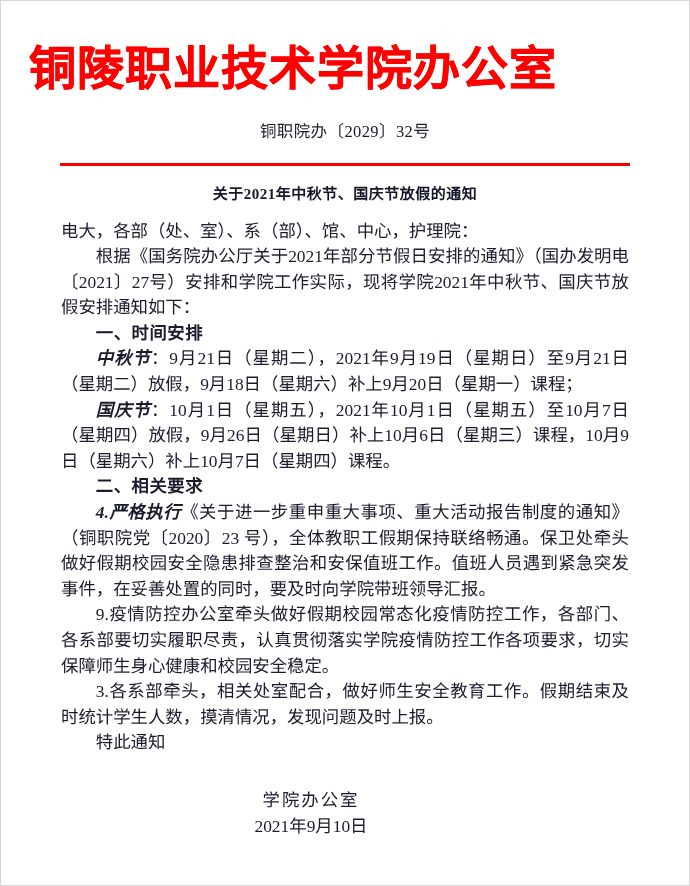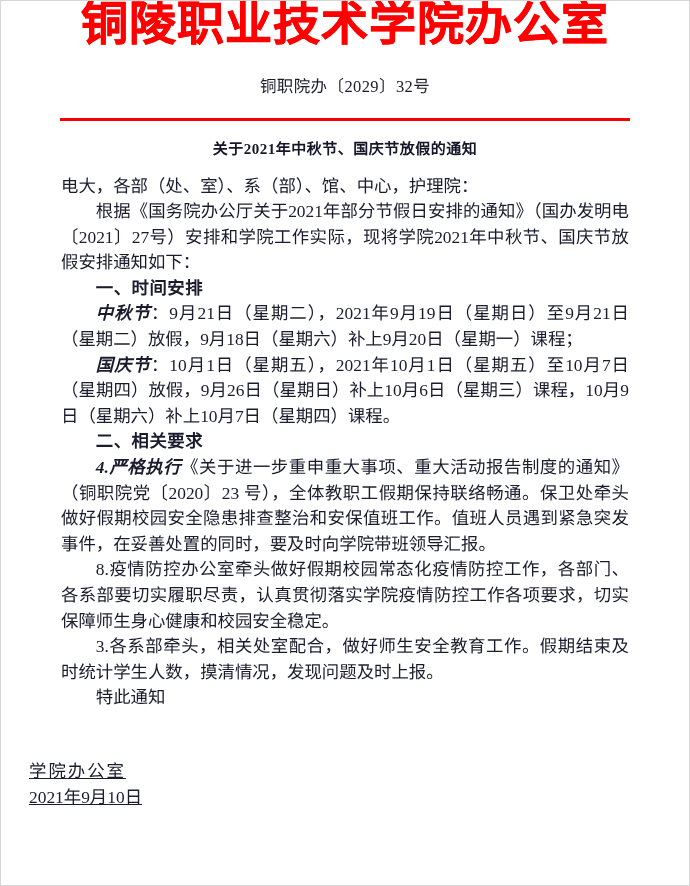--- a/index.html
+++ b/index.html
@@ -20,27 +20,28 @@
     border: 1px solid #d6d6d6;
     overflow: hidden;
   }
   #inner {
     box-sizing: border-box;
     padding: 0 28px;
   }
 
   
   .masthead {
-    text-align: center;
+    text-align: left;
     color: #fe0000;
     font-family: "Liberation Serif", "DejaVu Serif", serif;
     font-weight: 700;
     font-size: 47px;
     line-height: 1;
     letter-spacing: 1px;
+    padding-top: 45px;
     white-space: nowrap;
     -webkit-text-stroke: 0.6px #fe0000;
   }
   .docnum {
     text-align: center;
     color: #1b1b2b;
     font-size: 16.5px;
     line-height: 1;
     padding-top: 31px;
     letter-spacing: 0.4px;
@@ -92,27 +93,26 @@
     font-weight: 700;
     font-style: italic;
   }
   .p-hang {
     margin: 0;
     text-indent: 2em;
   }
 
   
   .sign-block {
-    margin-top: 48px;
+    margin-top: 32px;
     padding-right: 68px;
-    text-align: left;
+    text-align: center;
     color: #1b1b2e;
     font-size: 17.4px;
     line-height: 25.6px;
-    text-decoration: underline;
   }
   .sign-line { display: block; }
   .sign-org { letter-spacing: 2px; }
 </style>
 </head>
 <body>
 
 <div id="page">
   <div id="inner">
 
@@ -133,21 +133,21 @@
       <p class="heading">一、时间安排</p>
 
       <p class="p-hang"><span class="lead">中秋节</span><span>：9月21日（星期二），2021年9月19日（星期日）至9月21日（星期二）放假，9月18日（星期六）补上9月20日（星期一）课程；</span></p>
 
       <p class="p-hang"><span class="lead">国庆节</span><span>：10月1日（星期五），2021年10月1日（星期五）至10月7日（星期四）放假，9月26日（星期日）补上10月6日（星期三）课程，10月9日（星期六）补上10月7日（星期四）课程。</span></p>
 
       <p class="heading">二、相关要求</p>
 
       <p class="p-hang"><span class="lead">4.严格执行</span><span>《关于进一步重申重大事项、重大活动报告制度的通知》（铜职院党〔2020〕23 号），全体教职工假期保持联络畅通。保卫处牵头做好假期校园安全隐患排查整治和安保值班工作。值班人员遇到紧急突发事件，在妥善处置的同时，要及时向学院带班领导汇报。</span></p>
 
-      <p class="p-indent">8.疫情防控办公室牵头做好假期校园常态化疫情防控工作，各部门、各系部要切实履职尽责，认真贯彻落实学院疫情防控工作各项要求，切实保障师生身心健康和校园安全稳定。</p>
+      <p class="p-indent">9.疫情防控办公室牵头做好假期校园常态化疫情防控工作，各部门、各系部要切实履职尽责，认真贯彻落实学院疫情防控工作各项要求，切实保障师生身心健康和校园安全稳定。</p>
 
       <p class="p-indent">3.各系部牵头，相关处室配合，做好师生安全教育工作。假期结束及时统计学生人数，摸清情况，发现问题及时上报。</p>
 
       <p class="p-indent">特此通知</p>
 
     </div>
 
     <div class="sign-block">
       <span class="sign-line sign-org">学院办公室</span>
       <span class="sign-line">2021年9月10日</span>

